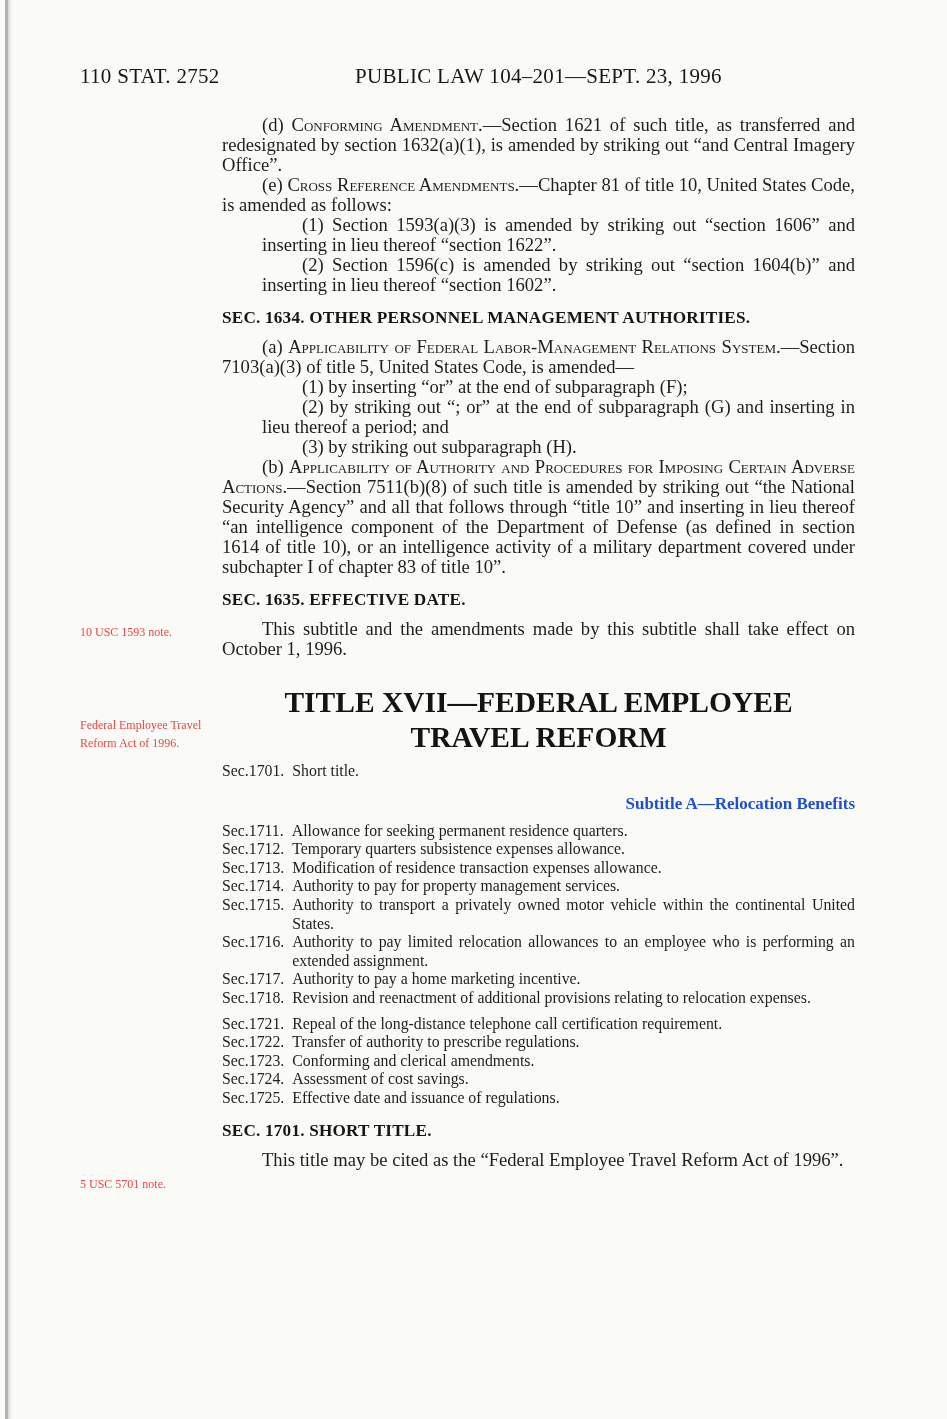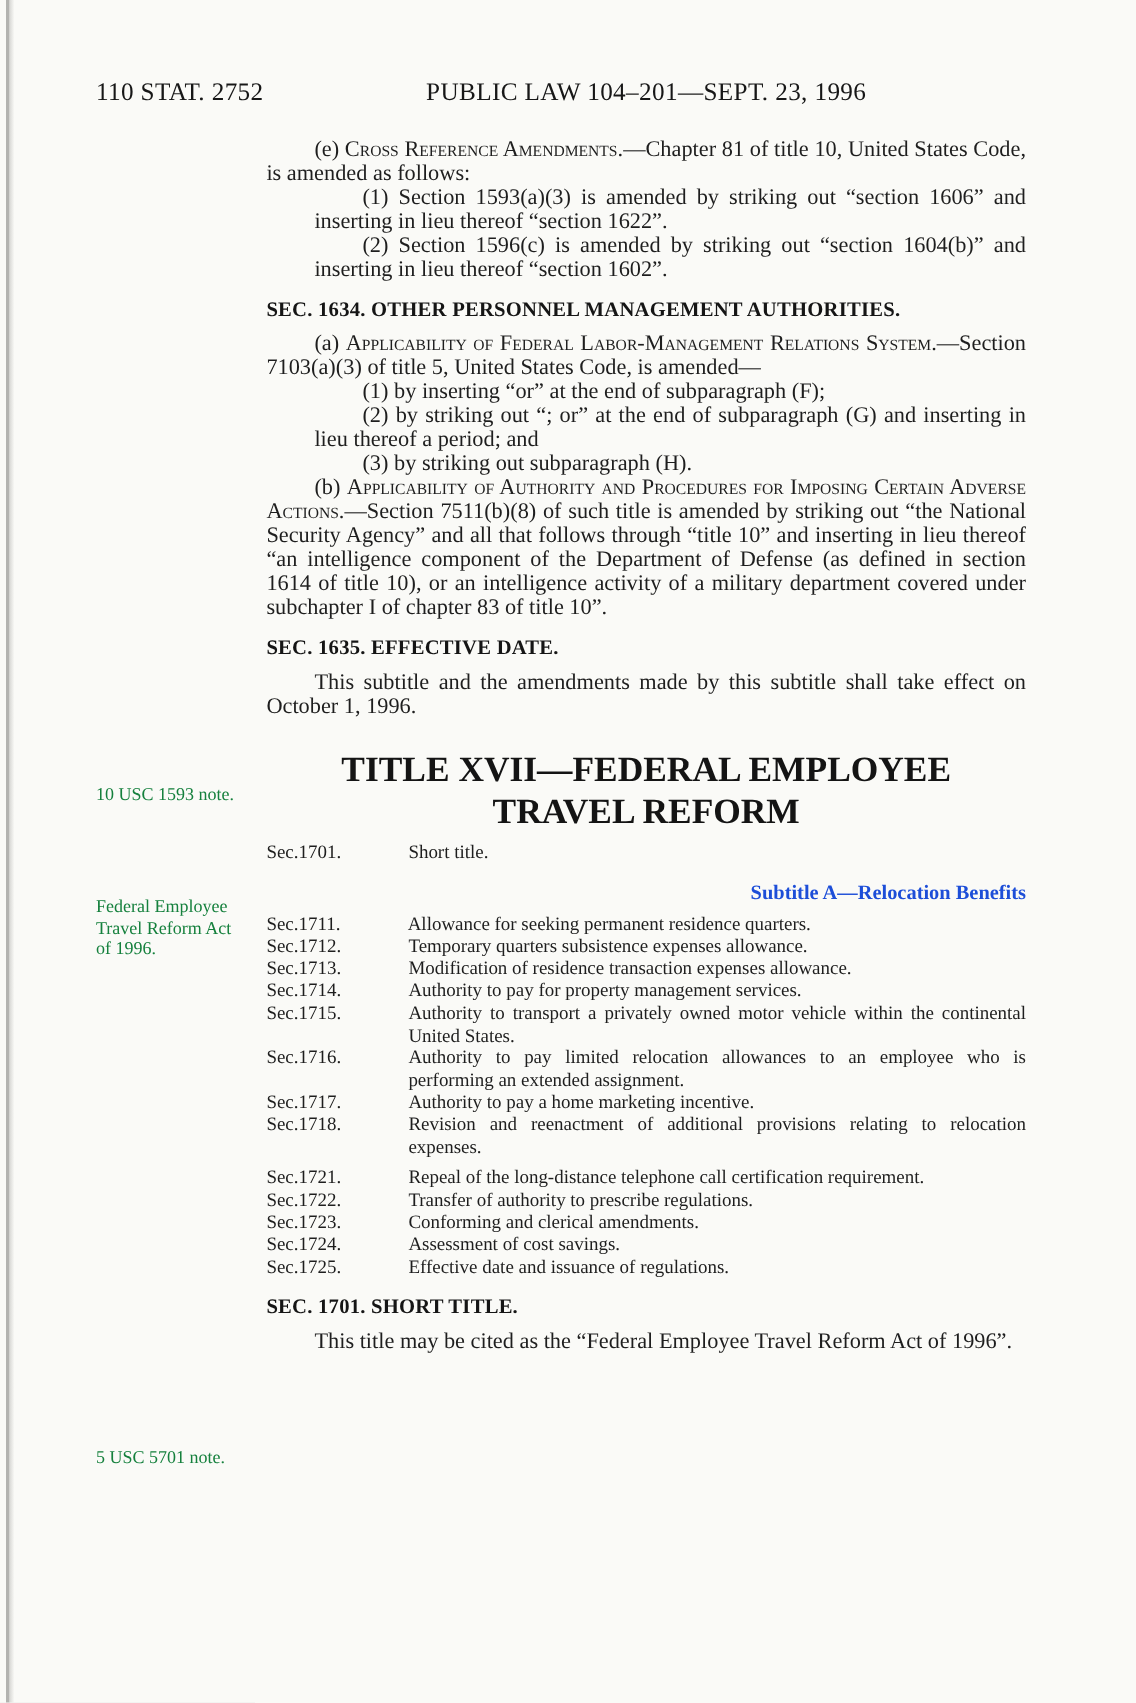--- a/index.html
+++ b/index.html
@@ -21,21 +21,21 @@
     background:linear-gradient(to right,#d8d8d5,rgba(250,250,247,0));
   }
   header.running-head{
     position:absolute;top:64px;left:0;width:947px;height:26px;
     font-size:21px;color:#171717;letter-spacing:0.3px;
   }
   .stat{position:absolute;left:80px;top:0;}
   .law{position:absolute;left:222px;width:633px;top:0;text-align:center;}
   .margin-note{
     position:absolute;left:80px;width:128px;
-    font-size:15px;line-height:17.5px;color:#15803d;margin-top:31px;
+    font-size:12px;line-height:17.5px;color:#ef4444;
   }
   .margin-note:nth-of-type(1){top:624px;}
   .margin-note:nth-of-type(2){top:717px;}
   .margin-note:nth-of-type(3){top:1176px;}
   main.column{
     position:absolute;left:222px;top:115px;width:633px;
     font-size:18.6px;line-height:20px;
   }
   p.para,p.subpara{
     margin:0;text-align:justify;
@@ -58,41 +58,42 @@
     margin:13px 0 9px 0;
     text-align:right;font-size:17px;line-height:19px;
     font-weight:bold;color:#1d4ed8;
   }
   .toc{margin:7px 0 0 0;font-size:15.8px;line-height:18.6px;}
   .toc-item{display:flex;margin:0;}
   .toc-label{
     flex:0 0 58px;margin-right:8px;
     display:flex;justify-content:space-between;
   }
-  .toc-text{flex:1;text-align:justify;text-justify:inter-word;margin-left:48px;}
+  .toc-text{flex:1;text-align:justify;text-justify:inter-word;}
 </style>
 </head>
 <body>
 
 <div class="page">
   <div class="gutter"></div>
   <div class="gutter-soft"></div>
 
   <header class="running-head">
     <span class="stat">110 STAT. 2752</span>
     <span class="law">PUBLIC LAW 104–201—SEPT. 23, 1996</span>
   </header>
 
   <aside>
       <div class="margin-note">10 USC 1593 note.</div>
       <div class="margin-note">Federal Employee Travel Reform Act of 1996.</div>
       <div class="margin-note">5 USC 5701 note.</div>
     </aside>
 
   <main class="column">
+      <p class="para"><span>(d) </span><span class="smallcaps">Conforming Amendment.</span><span>—Section 1621 of such title, as transferred and redesignated by section 1632(a)(1), is amended by striking out “and Central Imagery Office”.</span></p>
       <p class="para"><span>(e) </span><span class="smallcaps">Cross Reference Amendments.</span><span>—Chapter 81 of title 10, United States Code, is amended as follows:</span></p>
       <p class="subpara"><span>(1) Section 1593(a)(3) is amended by striking out “section 1606” and inserting in lieu thereof “section 1622”.</span></p>
       <p class="subpara"><span>(2) Section 1596(c) is amended by striking out “section 1604(b)” and inserting in lieu thereof “section 1602”.</span></p>
       <h2 class="sec-heading">SEC. 1634. OTHER PERSONNEL MANAGEMENT AUTHORITIES.</h2>
       <p class="para"><span>(a) </span><span class="smallcaps">Applicability of Federal Labor-Management Relations System.</span><span>—Section 7103(a)(3) of title 5, United States Code, is amended—</span></p>
       <p class="subpara"><span>(1) by inserting “or” at the end of subparagraph (F);</span></p>
       <p class="subpara"><span>(2) by striking out “; or” at the end of subparagraph (G) and inserting in lieu thereof a period; and</span></p>
       <p class="subpara"><span>(3) by striking out subparagraph (H).</span></p>
       <p class="para"><span>(b) </span><span class="smallcaps">Applicability of Authority and Procedures for Imposing Certain Adverse Actions.</span><span>—Section 7511(b)(8) of such title is amended by striking out “the National Security Agency” and all that follows through “title 10” and inserting in lieu thereof “an intelligence component of the Department of Defense (as defined in section 1614 of title 10), or an intelligence activity of a military department covered under subchapter I of chapter 83 of title 10”.</span></p>
       <h2 class="sec-heading">SEC. 1635. EFFECTIVE DATE.</h2>

